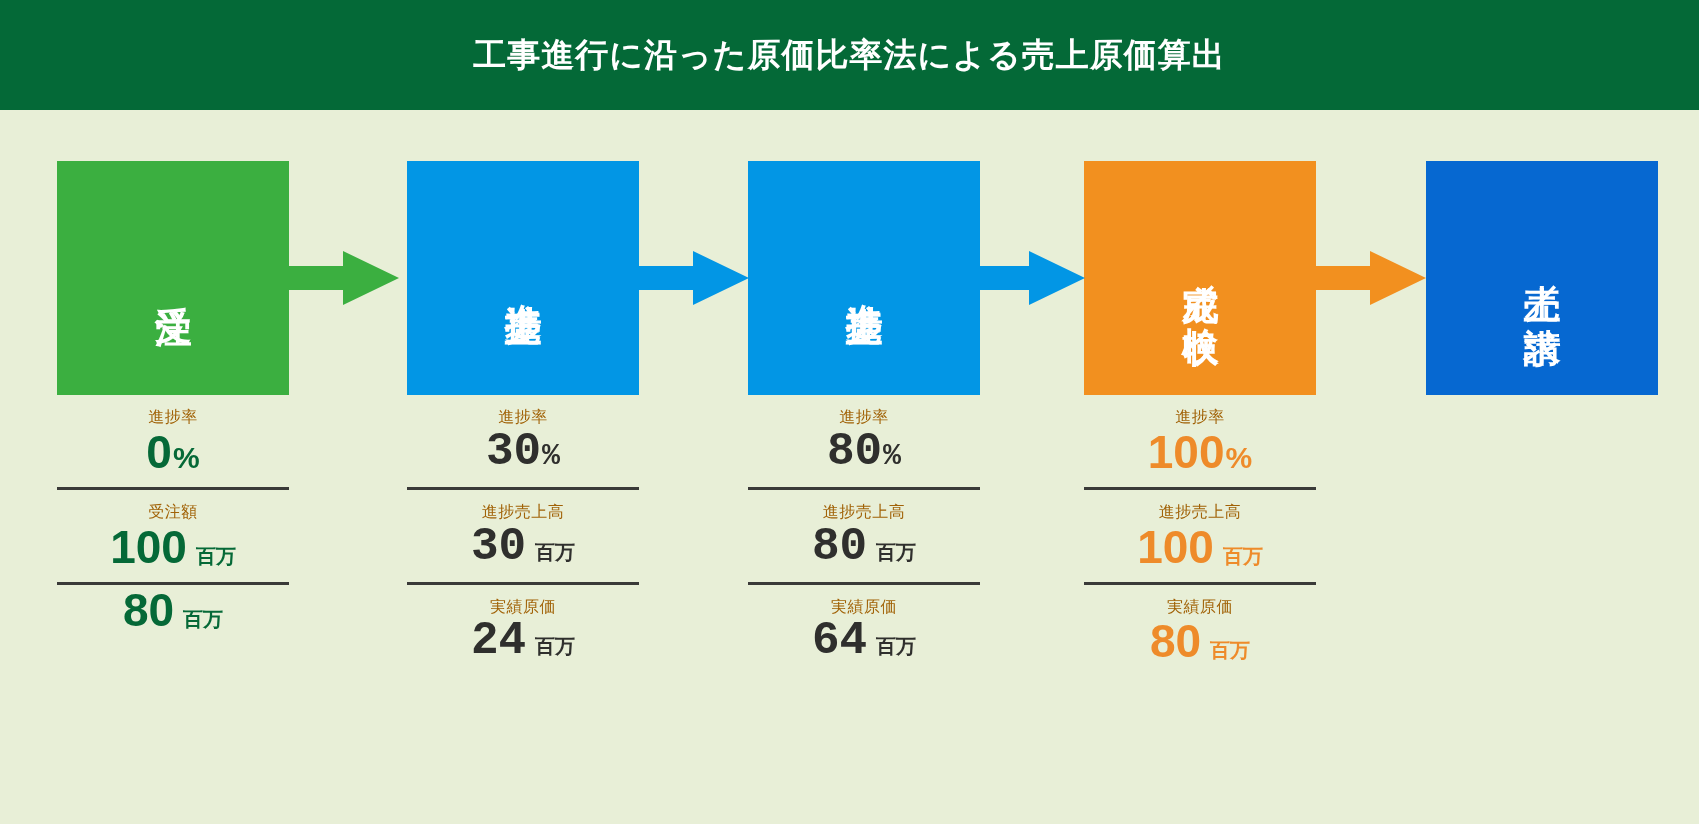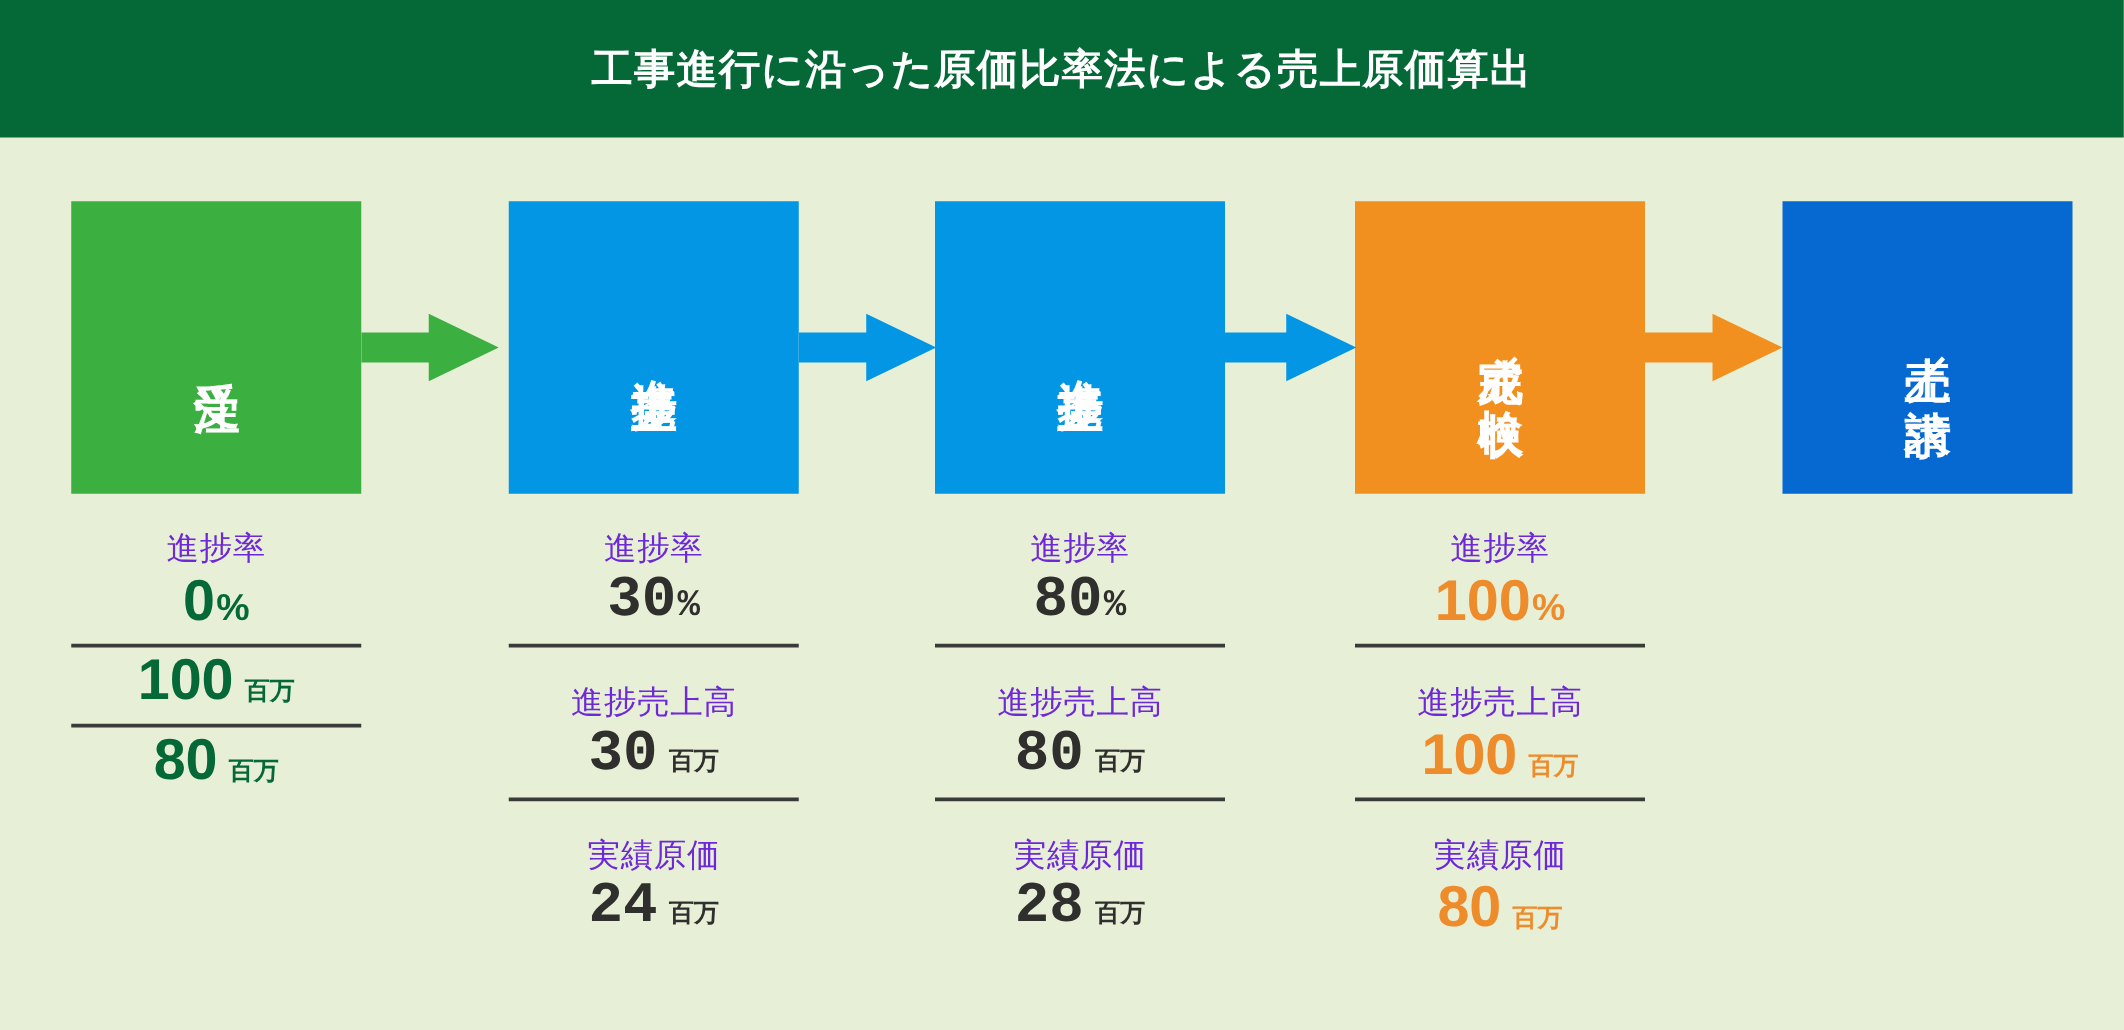--- a/index.html
+++ b/index.html
@@ -38,22 +38,22 @@
   .stage-label.slash{ text-orientation:mixed; }
 
   
   .arrow{position:absolute;top:0;height:234px;}
   .arrow svg{position:absolute;left:0;top:0;}
 
   
   .col{position:absolute;top:395px;width:232px;}
   .cell{text-align:center;}
   .cell .lbl{
-    font-size:26px;color:#6d28d9;line-height:1.2;
-    padding-top:28px;letter-spacing:0.5px;
+    font-size:16px;color:#a16207;line-height:1.2;
+    padding-top:12px;letter-spacing:0.5px;
   }
   .cell .val{
     line-height:1.05;white-space:nowrap;
     display:flex;align-items:baseline;justify-content:center;
   }
   .cell .num{font-weight:bold;}
   .cell .unit{font-weight:bold;}
 
   
   .cell.rate .val{padding-top:2px;}
@@ -127,20 +127,21 @@
   <div class="col c-green" style="left: 57px;">
     <div class="cell rate">
       <div class="lbl">進捗率</div>
       <div class="val">
           <span class="num">0</span>
           <span class="unit">%</span>
         </div>
     </div>
     <div class="divider"></div>
     <div class="cell money">
+      <div class="lbl">受注額</div>
       <div class="val">
           <span class="num">100</span>
           <span class="unit">百万</span>
         </div>
     </div>
     <div class="divider"></div>
     <div class="cell money">
       <div class="val">
           <span class="num">80</span>
           <span class="unit">百万</span>
@@ -187,21 +188,21 @@
       <div class="lbl">進捗売上高</div>
       <div class="val">
           <span class="num">80</span>
           <span class="unit">百万</span>
         </div>
     </div>
     <div class="divider"></div>
     <div class="cell money">
       <div class="lbl">実績原価</div>
       <div class="val">
-          <span class="num">28</span>
+          <span class="num">64</span>
           <span class="unit">百万</span>
         </div>
     </div>
   </div>
 
   <div class="col c-orange" style="left: 1084px;">
     <div class="cell rate">
       <div class="lbl">進捗率</div>
       <div class="val">
           <span class="num">100</span>

